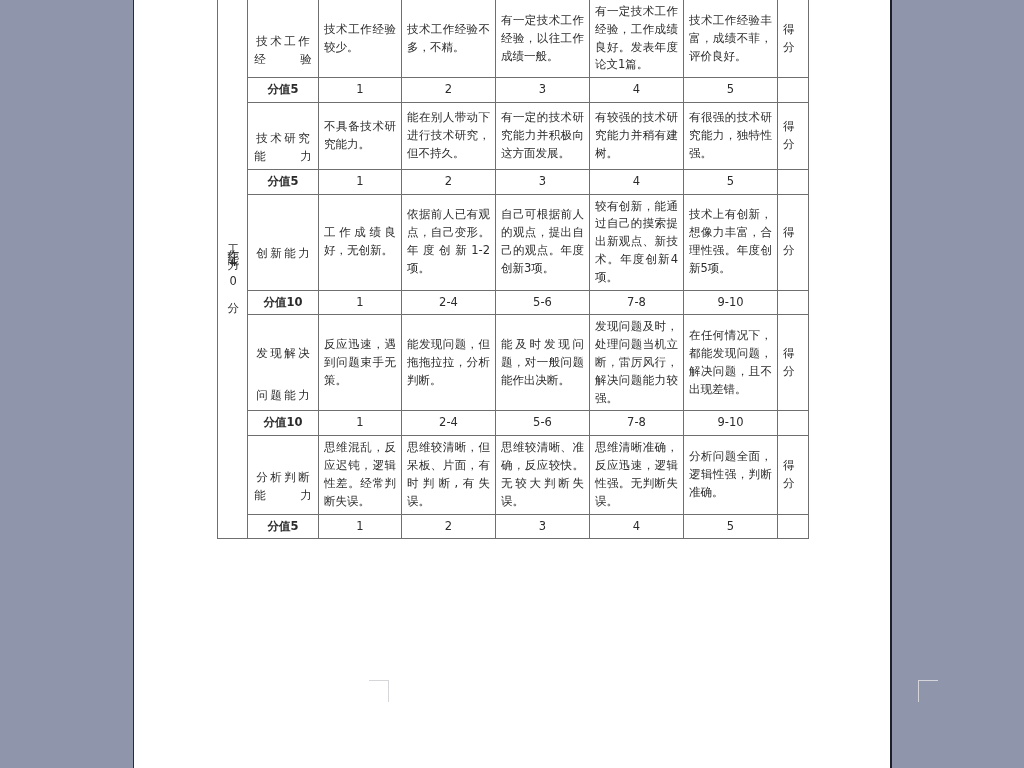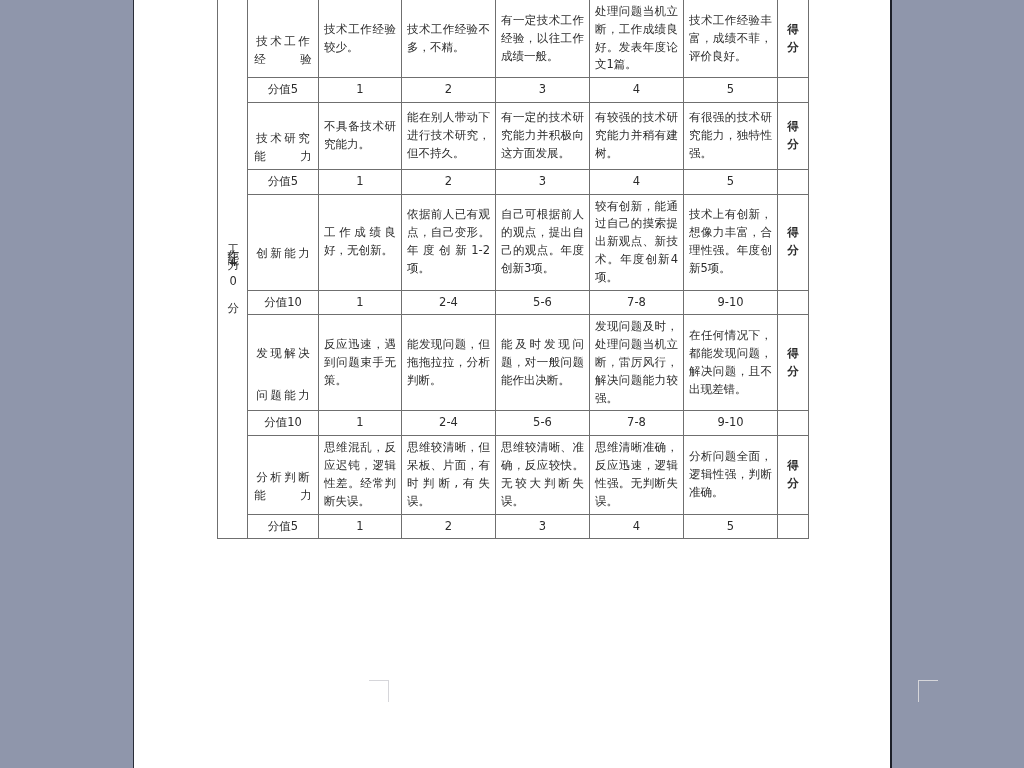--- a/index.html
+++ b/index.html
@@ -122,34 +122,33 @@
     font-size: 11.5px;
     line-height: 1.62;
     padding: 4px 5px 4px 5px;
   }
   
   .weight-cell {
     text-align: center;
     vertical-align: middle;
     font-size: 11.5px;
     white-space: nowrap;
+    font-weight: bold;
   }
   .num-cell {
     text-align: center;
     vertical-align: middle;
     font-size: 11.5px;
   }
   
   .result-cell {
-    text-align: center;
     vertical-align: middle;
     font-size: 11.5px;
     line-height: 1.35;
     padding: 2px 2px;
-    font-weight: bold;
   }
   .result-cell .stack {
     display: block;
   }
   .result-blank { }
 </style>
 </head>
 <body>
 
 <div class="viewport">
@@ -172,21 +171,21 @@
           <td class="group-cell" rowspan="10">
             <span class="vertical-label">工作能力40分</span>
           </td>
           <td class="item-cell">
             <span class="spread">技术工作</span>
             <span class="ln">经　　　验</span>
           </td>
           <td class="desc-cell">技术工作经验较少。</td>
           <td class="desc-cell">技术工作经验不多，不精。</td>
           <td class="desc-cell">有一定技术工作经验，以往工作成绩一般。</td>
-          <td class="desc-cell">处理问题当机立断，工作成绩良好。发表年度论文1篇。</td>
+          <td class="desc-cell">有一定技术工作经验，工作成绩良好。发表年度论文1篇。</td>
           <td class="desc-cell">技术工作经验丰富，成绩不菲，评价良好。</td>
           <td class="result-cell">
             <span class="stack">得分</span>
           </td>
         </tr>
 
         <tr>
           <td class="weight-cell">分值5</td>
           <td class="num-cell">1</td>
           <td class="num-cell">2</td>

